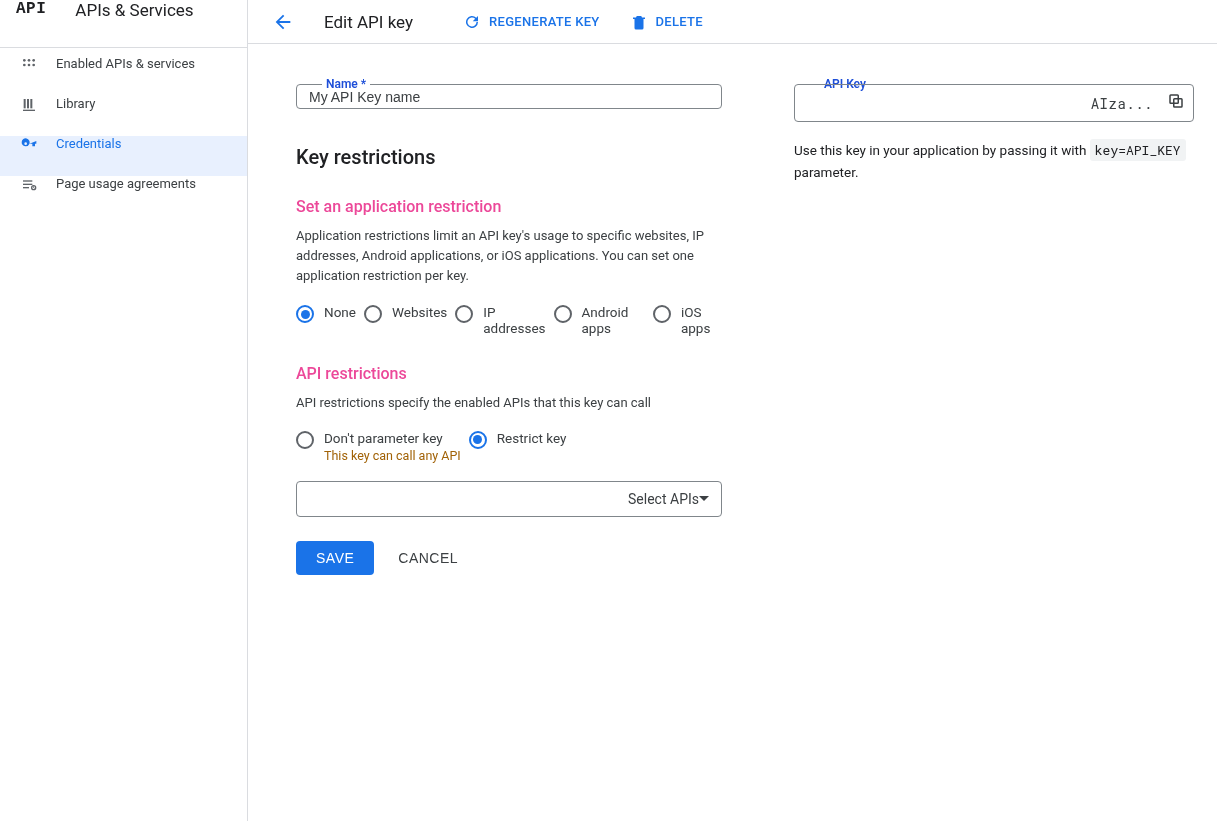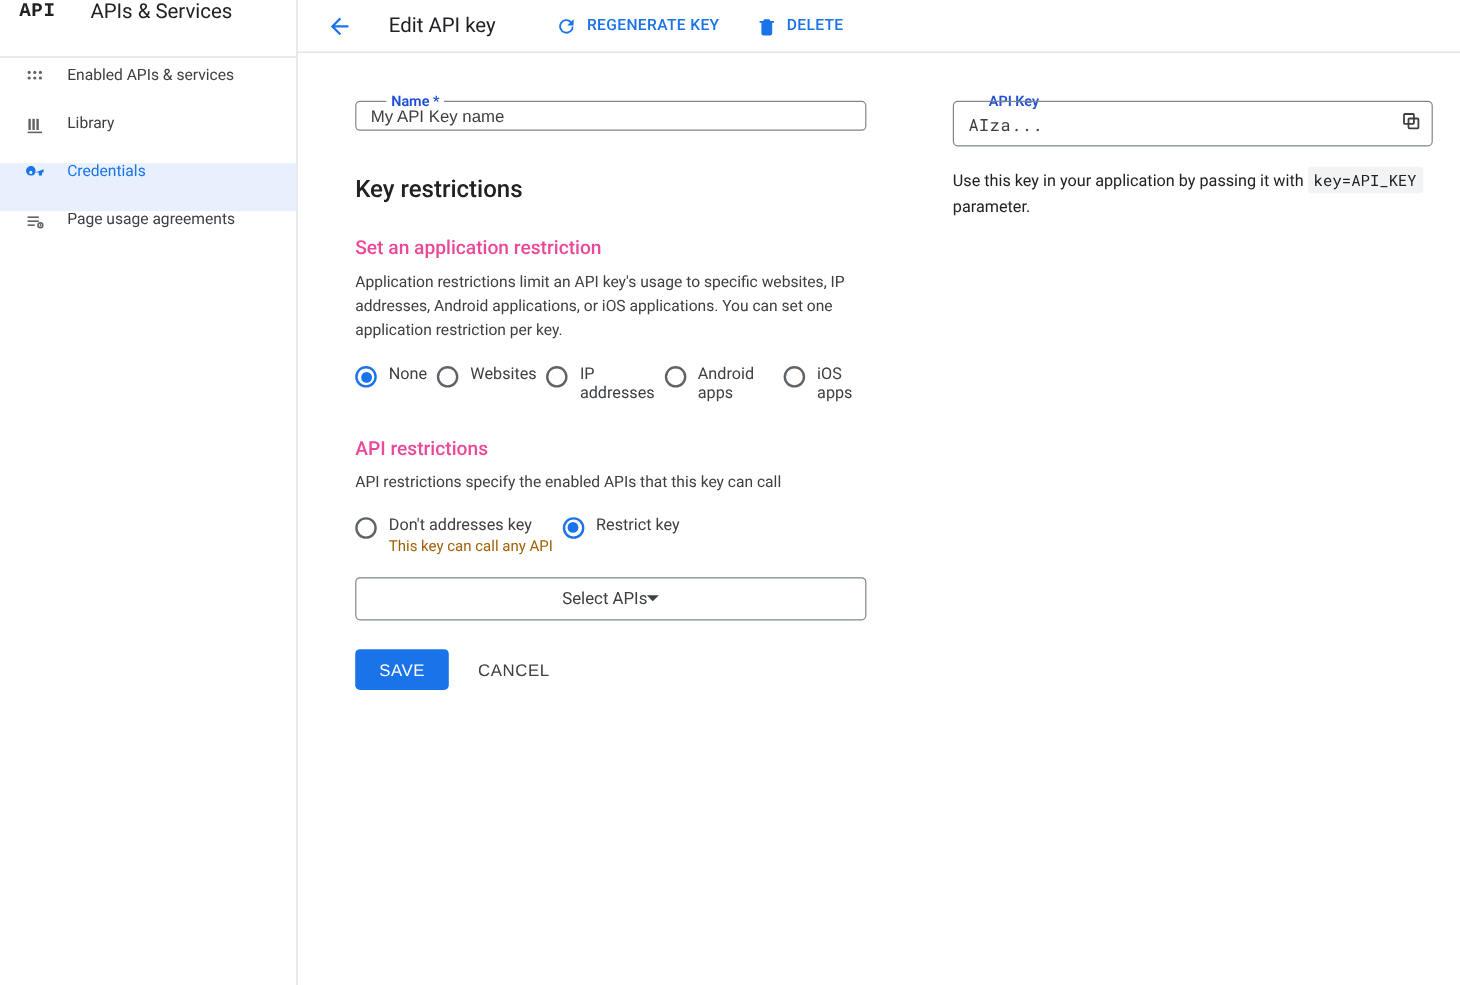--- a/index.html
+++ b/index.html
@@ -106,20 +106,21 @@
     height: 38px;
     border: 1px solid #80868b;
     border-radius: 4px;
     padding: 0 40px 0 12px;
     font-size: 14px;
     font-family: "Roboto Mono", monospace;
     letter-spacing: 0.5px;
     color: #3c4043;
     display: flex; align-items: center;
     position: relative;
+    justify-content: flex-end;
   }
   .copy-btn {
     position: absolute; right: 8px; top: 50%; transform: translateY(-50%);
     cursor: pointer; color: #3c4043;
   }
 
   h2.section { font-size: 20px; font-weight: 500; color: #202124; margin-bottom: 28px; }
   h3.subsection { font-size: 16px; font-weight: 500; color: #ec4899; margin: 0 0 10px 0; }
   .help-text { font-size: 13px; color: #3c4043; line-height: 1.55; margin-bottom: 18px; max-width: 410px;}
 
@@ -133,21 +134,21 @@
   .radio.checked { border-color: #1a73e8; }
   .radio.checked::after {
     content: ""; width: 9px; height: 9px; background: #1a73e8; border-radius: 50%;
   }
   .radio-label { font-size: 13.5px; color: #3c4043; }
   .radio-sub { font-size: 12.5px; color: #a16207; margin-top: 2px; }
 
   .select-box {
     width: 100%; height: 36px;
     border: 1px solid #80868b; border-radius: 4px;
-    display: flex; align-items: center; justify-content: center;
+    display: flex; align-items: center; justify-content: flex-end;
     padding: 0 12px; cursor: pointer; font-size: 14px; color: #3c4043;
     margin-bottom: 24px;
   }
   .select-box .caret { border-left: 5px solid transparent; border-right: 5px solid transparent; border-top: 5px solid #3c4043; }
 
   .note { font-size: 13px; color: #3c4043; margin: 20px 0 24px 0; }
 
   .btn-row { display: flex; gap: 24px; align-items: center; }
   .btn-primary {
     background: #1a73e8; color: #fff; border: none; border-radius: 4px;
@@ -281,21 +282,21 @@
           </label>
         </div>
 
         <h3 class="subsection">API restrictions</h3>
         <p class="help-text" style="margin-bottom:16px">API restrictions specify the enabled APIs that this key can call</p>
 
         <div class="radio-group" style="margin-bottom:18px">
           <label class="radio-row">
             <span class="radio"></span>
             <span>
-              <div class="radio-label">Don't addresses key</div>
+              <div class="radio-label">Don't parameter key</div>
               <div class="radio-sub">This key can call any API</div>
             </span>
           </label>
           <label class="radio-row">
             <span class="radio checked"></span>
             <span class="radio-label">Restrict key</span>
           </label>
         </div>
 
         <div class="select-box">

